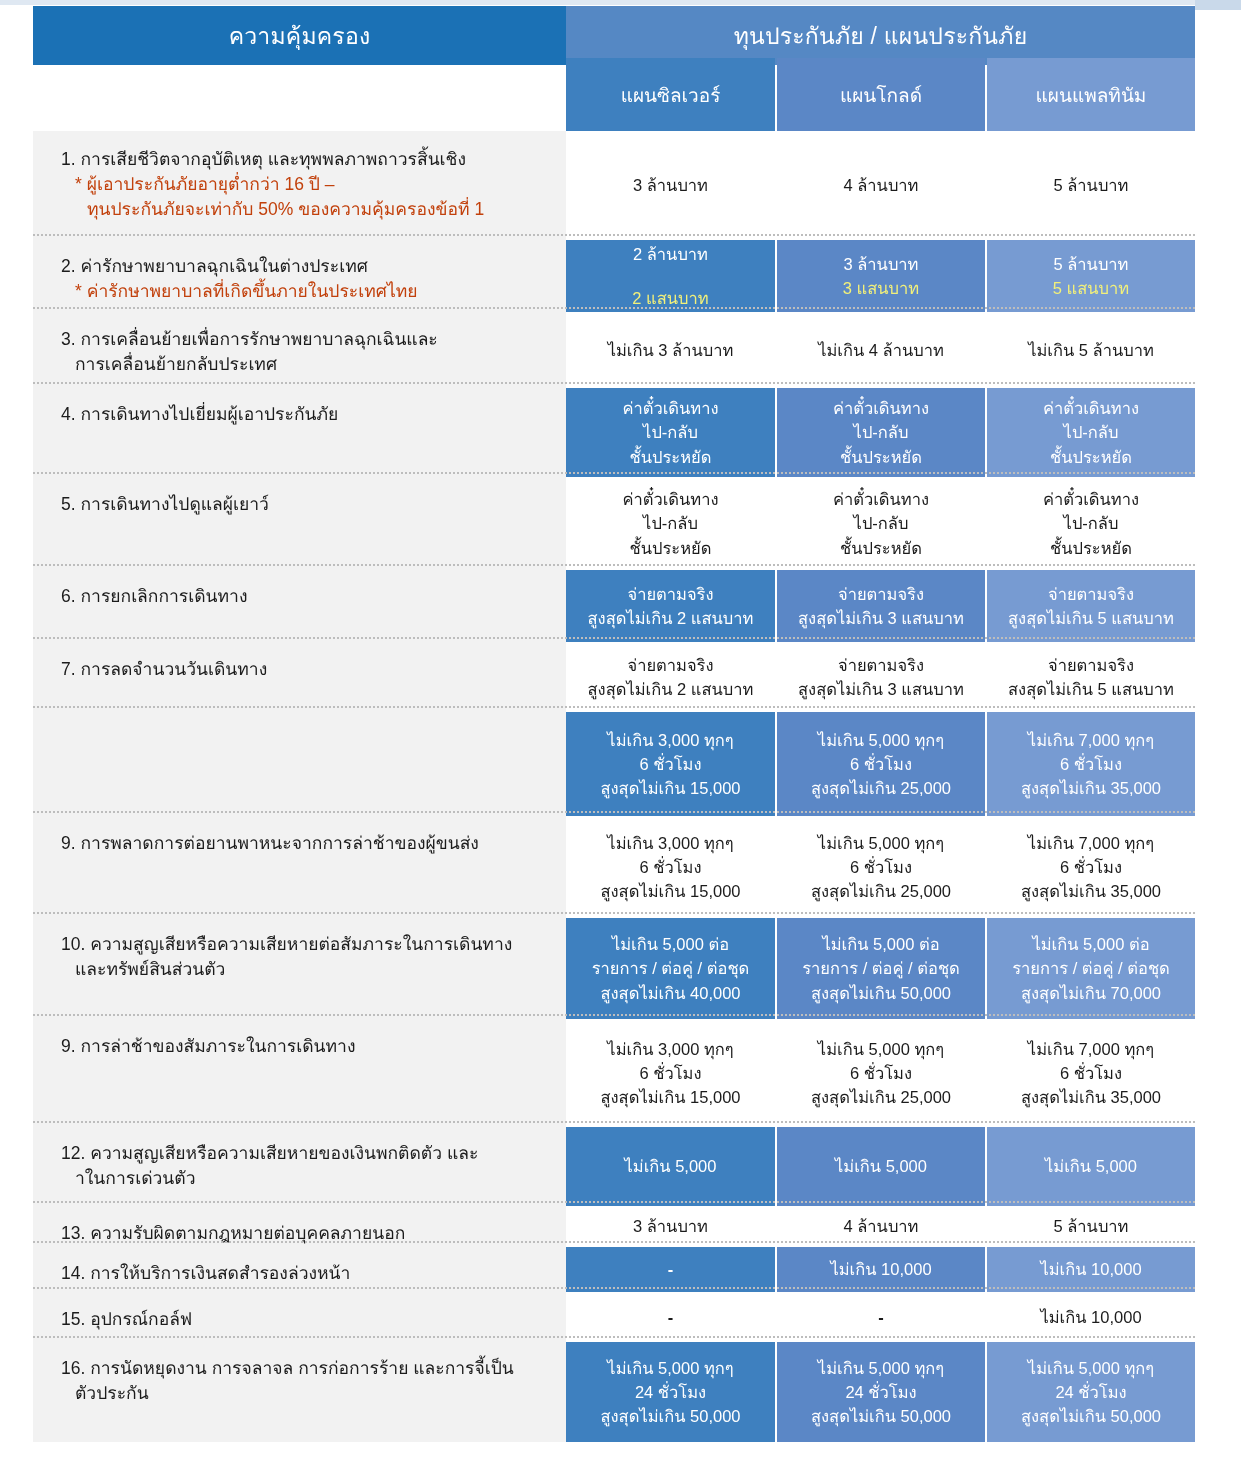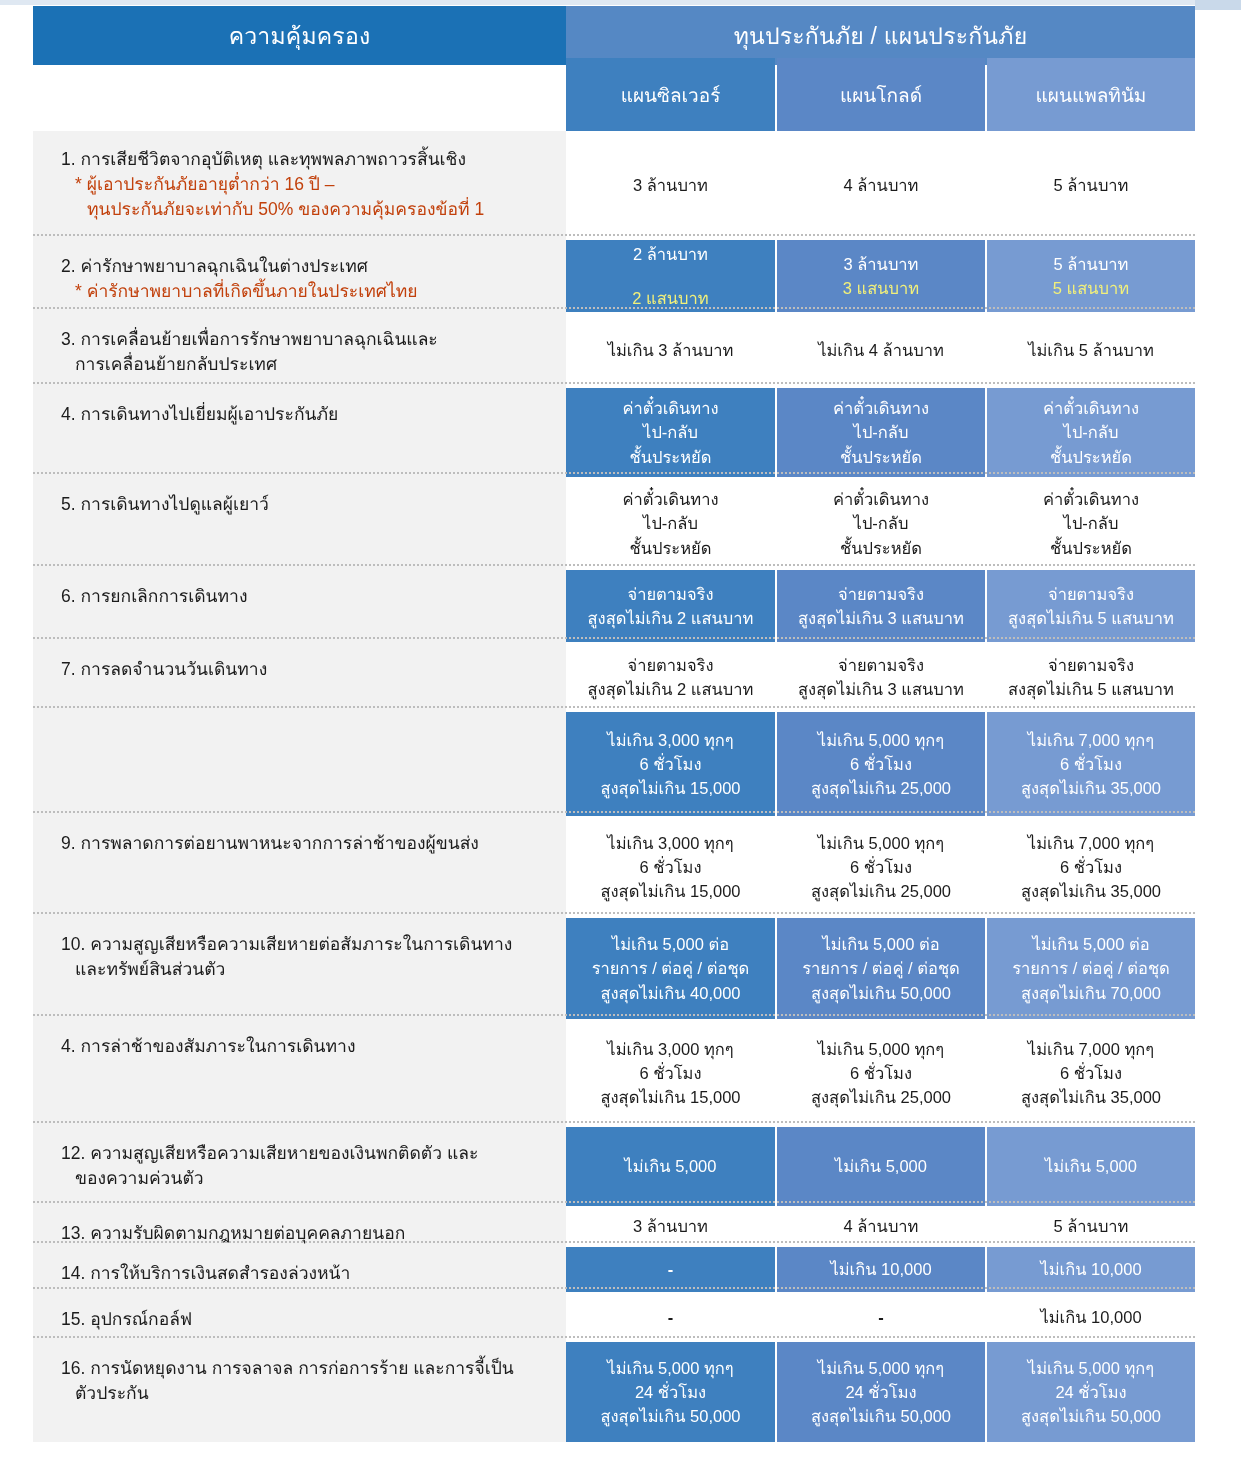--- a/index.html
+++ b/index.html
@@ -246,34 +246,34 @@
 สูงสุดไม่เกิน 40,000</span></div>
         <div class="cell c1"><span>ไม่เกิน 5,000 ต่อ
 รายการ / ต่อคู่ / ต่อชุด
 สูงสุดไม่เกิน 50,000</span></div>
         <div class="cell c2"><span>ไม่เกิน 5,000 ต่อ
 รายการ / ต่อคู่ / ต่อชุด
 สูงสุดไม่เกิน 70,000</span></div>
       </div>
       <div class="divider" style="top: 912px;"></div>
       <div class="row plain" style="top: 1020px; height: 106px;">
-        <div class="desc"><span>4. การล่าช้าของสัมภาระในการเดินทาง</span></div>
+        <div class="desc"><span>9. การล่าช้าของสัมภาระในการเดินทาง</span></div>
         <div class="cell c0"><span>ไม่เกิน 3,000 ทุกๆ
 6 ชั่วโมง
 สูงสุดไม่เกิน 15,000</span></div>
         <div class="cell c1"><span>ไม่เกิน 5,000 ทุกๆ
 6 ชั่วโมง
 สูงสุดไม่เกิน 25,000</span></div>
         <div class="cell c2"><span>ไม่เกิน 7,000 ทุกๆ
 6 ชั่วโมง
 สูงสุดไม่เกิน 35,000</span></div>
       </div>
       <div class="divider" style="top: 1014px;"></div>
       <div class="row shaded" style="top: 1127px; height: 79px;">
-        <div class="desc"><span>12. ความสูญเสียหรือความเสียหายของเงินพกติดตัว และ</span><span class="indent">ของความค่วนตัว</span></div>
+        <div class="desc"><span>12. ความสูญเสียหรือความเสียหายของเงินพกติดตัว และ</span><span class="indent">าในการเด่วนตัว</span></div>
         <div class="cell c0"><span>ไม่เกิน 5,000</span></div>
         <div class="cell c1"><span>ไม่เกิน 5,000</span></div>
         <div class="cell c2"><span>ไม่เกิน 5,000</span></div>
       </div>
       <div class="divider" style="top: 1121px;"></div>
       <div class="row plain" style="top: 1207px; height: 39px;">
         <div class="desc"><span>13. ความรับผิดตามกฎหมายต่อบุคคลภายนอก</span></div>
         <div class="cell c0"><span>3 ล้านบาท</span></div>
         <div class="cell c1"><span>4 ล้านบาท</span></div>
         <div class="cell c2"><span>5 ล้านบาท</span></div>

